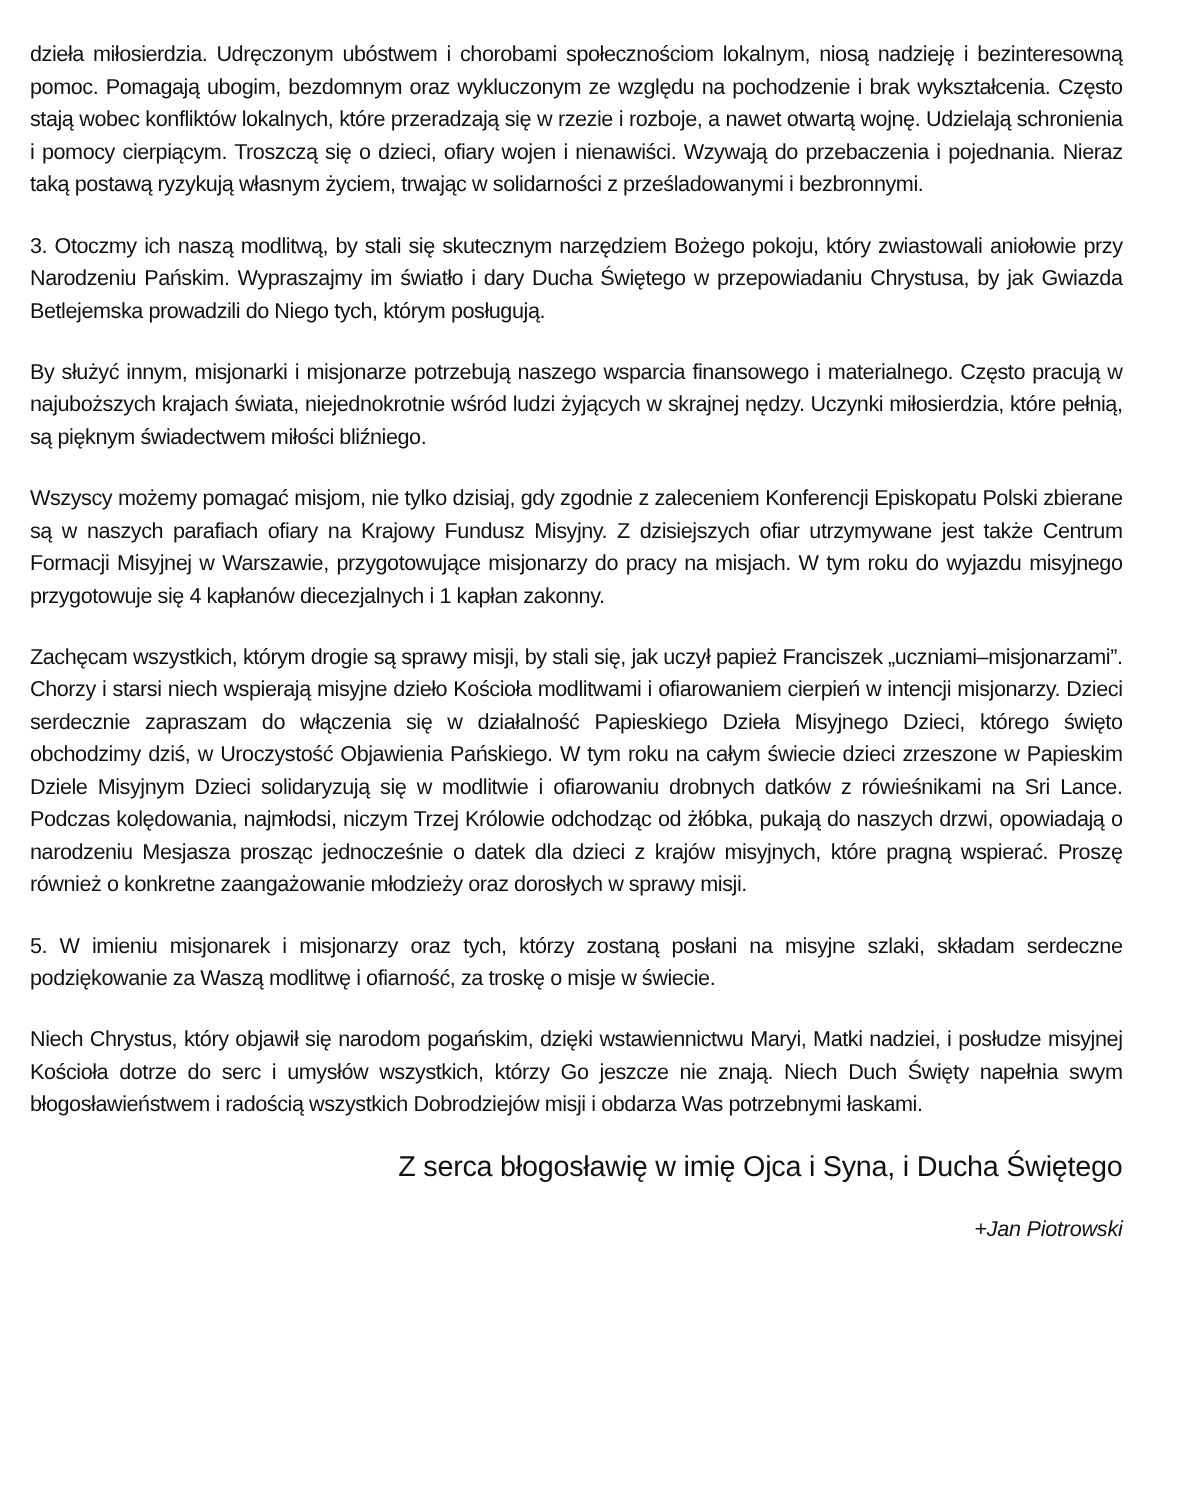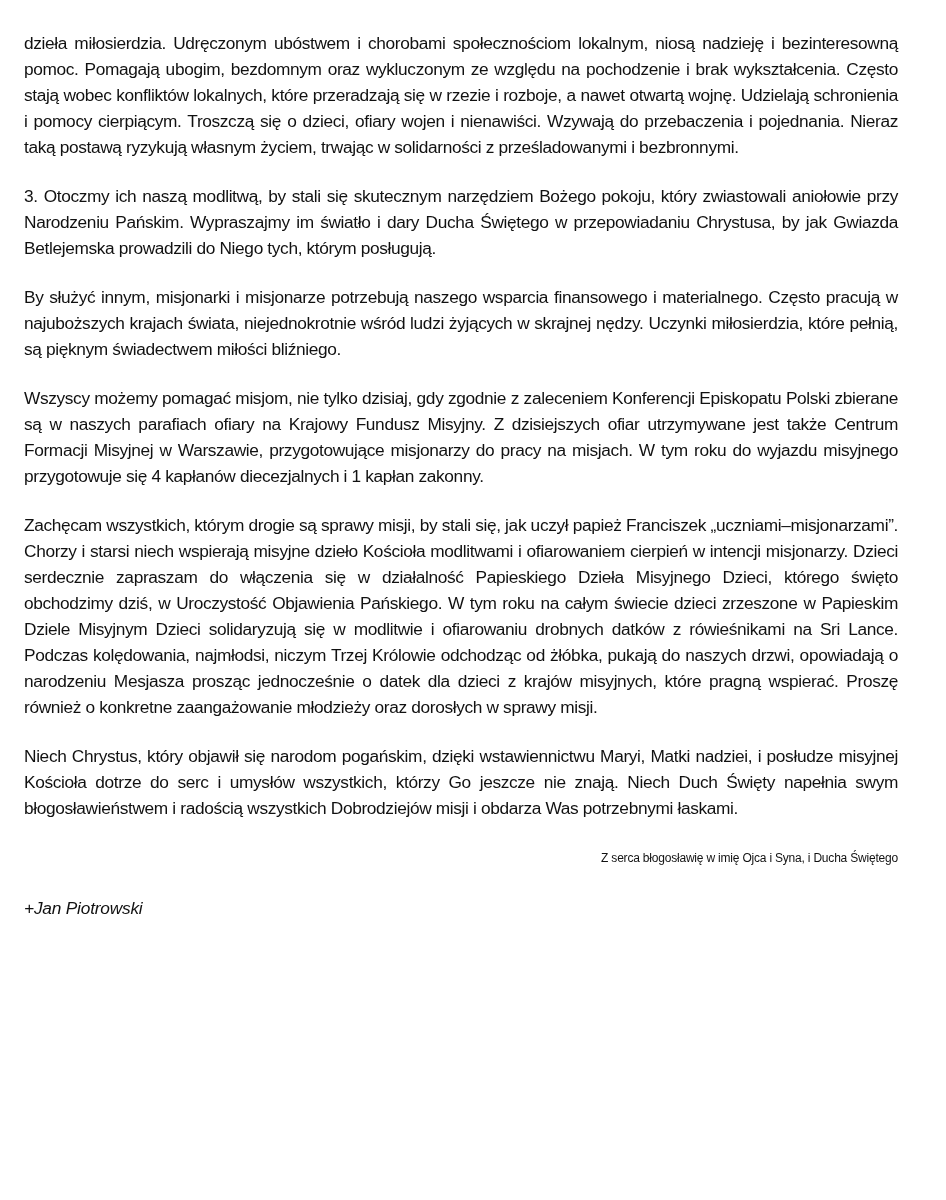--- a/index.html
+++ b/index.html
@@ -25,43 +25,44 @@
       margin: 0 0 23px 0;
       font-size: 17.3px;
       line-height: 26px;
       text-align: justify;
       letter-spacing: -0.35px;
       word-spacing: 0px;
     }
     .closing {
       margin: 24px 0 0 0;
       text-align: right;
-      font-size: 12px;
+      font-size: 23px;
       line-height: 26px;
       letter-spacing: -0.2px;
     }
     .signature {
       margin-top: 24px;
-      text-align: left;
+      text-align: right;
       font-style: italic;
       font-size: 17.3px;
       line-height: 26px;
       letter-spacing: -0.2px;
     }
     .signature div { display: block; }
   </style>
 </head>
 <body>
 
 <div class="page">
   <p class="para">dzieła miłosierdzia. Udręczonym ubóstwem i chorobami społecznościom lokalnym, niosą nadzieję i bezinteresowną pomoc. Pomagają ubogim, bezdomnym oraz wykluczonym ze względu na pochodzenie i brak wykształcenia. Często stają wobec konfliktów lokalnych, które przeradzają się w rzezie i rozboje, a nawet otwartą wojnę. Udzielają schronienia i pomocy cierpiącym. Troszczą się o dzieci, ofiary wojen i nienawiści. Wzywają do przebaczenia i pojednania. Nieraz taką postawą ryzykują własnym życiem, trwając w solidarności z prześladowanymi i bezbronnymi.</p>
   <p class="para">3. Otoczmy ich naszą modlitwą, by stali się skutecznym narzędziem Bożego pokoju, który zwiastowali aniołowie przy Narodzeniu Pańskim. Wypraszajmy im światło i dary Ducha Świętego w przepowiadaniu Chrystusa, by jak Gwiazda Betlejemska prowadzili do Niego tych, którym posługują.</p>
   <p class="para">By służyć innym, misjonarki i misjonarze potrzebują naszego wsparcia finansowego i materialnego. Często pracują w najuboższych krajach świata, niejednokrotnie wśród ludzi żyjących w skrajnej nędzy. Uczynki miłosierdzia, które pełnią, są pięknym świadectwem miłości bliźniego.</p>
   <p class="para">Wszyscy możemy pomagać misjom, nie tylko dzisiaj, gdy zgodnie z zaleceniem Konferencji Episkopatu Polski zbierane są w naszych parafiach ofiary na Krajowy Fundusz Misyjny. Z dzisiejszych ofiar utrzymywane jest także Centrum Formacji Misyjnej w Warszawie, przygotowujące misjonarzy do pracy na misjach. W tym roku do wyjazdu misyjnego przygotowuje się 4 kapłanów diecezjalnych i 1 kapłan zakonny.</p>
   <p class="para">Zachęcam wszystkich, którym drogie są sprawy misji, by stali się, jak uczył papież Franciszek „uczniami–misjonarzami”. Chorzy i starsi niech wspierają misyjne dzieło Kościoła modlitwami i ofiarowaniem cierpień w intencji misjonarzy. Dzieci serdecznie zapraszam do włączenia się w działalność Papieskiego Dzieła Misyjnego Dzieci, którego święto obchodzimy dziś, w Uroczystość Objawienia Pańskiego. W tym roku na całym świecie dzieci zrzeszone w Papieskim Dziele Misyjnym Dzieci solidaryzują się w modlitwie i ofiarowaniu drobnych datków z rówieśnikami na Sri Lance. Podczas kolędowania, najmłodsi, niczym Trzej Królowie odchodząc od żłóbka, pukają do naszych drzwi, opowiadają o narodzeniu Mesjasza prosząc jednocześnie o datek dla dzieci z krajów misyjnych, które pragną wspierać. Proszę również o konkretne zaangażowanie młodzieży oraz dorosłych w sprawy misji.</p>
+  <p class="para">5. W imieniu misjonarek i misjonarzy oraz tych, którzy zostaną posłani na misyjne szlaki, składam serdeczne podziękowanie za Waszą modlitwę i ofiarność, za troskę o misje w świecie.</p>
   <p class="para">Niech Chrystus, który objawił się narodom pogańskim, dzięki wstawiennictwu Maryi, Matki nadziei, i posłudze misyjnej Kościoła dotrze do serc i umysłów wszystkich, którzy Go jeszcze nie znają. Niech Duch Święty napełnia swym błogosławieństwem i radością wszystkich Dobrodziejów misji i obdarza Was potrzebnymi łaskami.</p>
 
   <div class="closing">Z serca błogosławię w imię Ojca i Syna, i Ducha Świętego</div>
 
   <div class="signature">
     <div>+Jan Piotrowski</div>
   </div>
 </div>
 
 </body></html>

